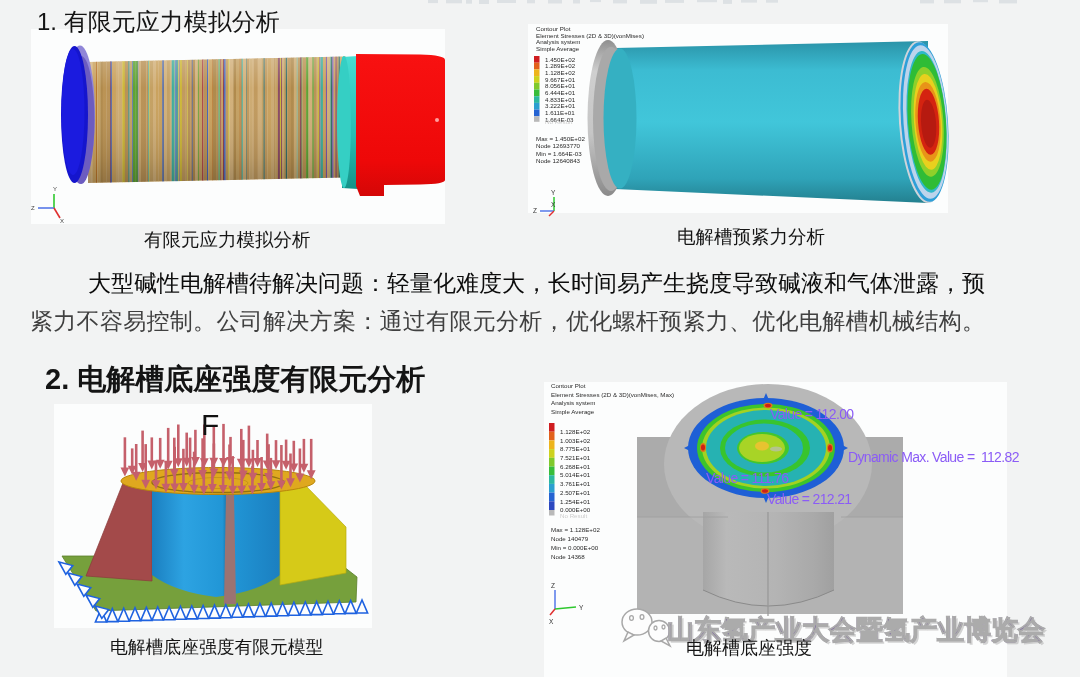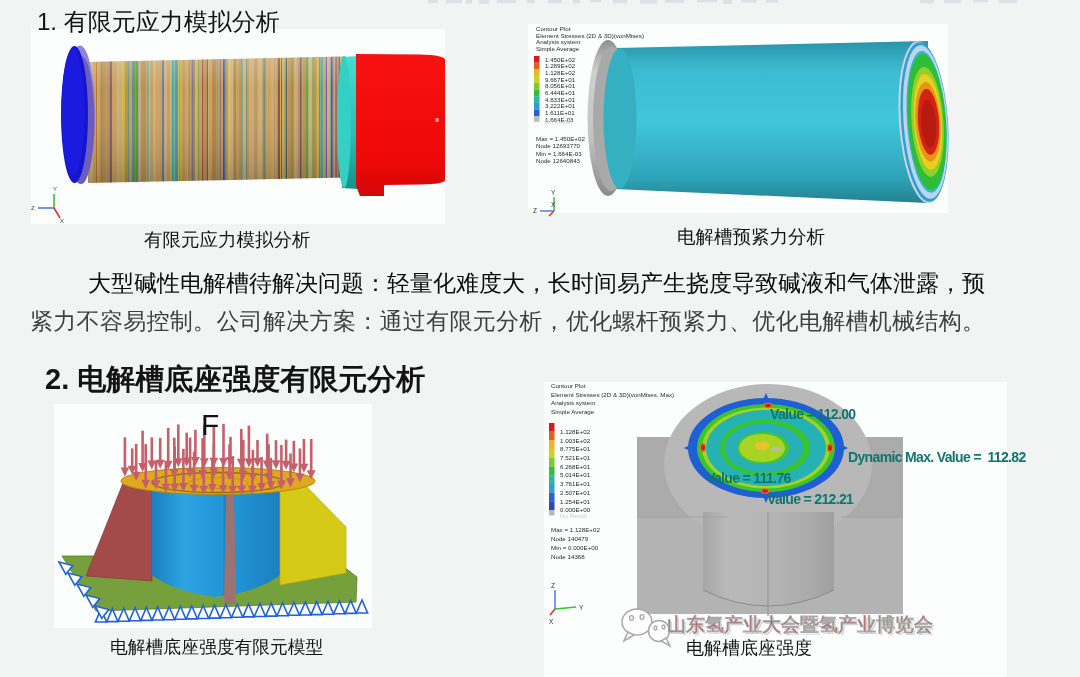--- a/index.html
+++ b/index.html
@@ -1,19 +1,19 @@
 <!DOCTYPE html>
 <html><head><meta charset="utf-8"><meta name="color-scheme" content="light">
 <style>
 html,body{margin:0;padding:0}html{background:#f2f3f3}
 body{width:1080px;height:677px;position:relative;background:#f2f3f3;font-family:"Liberation Sans",sans-serif;overflow:hidden}
 .abs{position:absolute}
 .white{background:#fcfdfd;position:absolute}
 .cap{position:absolute;color:#151515;white-space:nowrap}
-.ann{position:absolute;color:#0f766e;font-weight:bold;font-size:14px;white-space:nowrap;letter-spacing:-0.65px}
+.ann{position:absolute;color:#8b5cf6;font-weight:normal;font-size:14px;white-space:nowrap;letter-spacing:-0.65px}
 </style></head>
 <body>
 <svg width="660" height="8" viewBox="0 0 660 8" style="position:absolute;left:420px;top:0">
     <g fill="#dde1e4">
       <rect x="8" y="0" width="10" height="3.1"></rect>
       <rect x="26" y="0" width="16" height="3.3"></rect>
       <rect x="46" y="0" width="6" height="3.7"></rect>
       <rect x="59" y="0" width="10" height="4.0"></rect>
       <rect x="77" y="0" width="19" height="3.0"></rect>
       <rect x="107" y="0" width="8" height="3.3"></rect>
@@ -538,14 +538,14 @@
 <circle cx="41" cy="26" r="10.5"></circle>
 <path d="M48,33 L52,41 L43,36 Z"></path>
 </g>
 <g fill="none" stroke="#a8a8a8" stroke-width="1.3">
 <ellipse cx="13.5" cy="13" rx="1.9" ry="2.4"></ellipse>
       <ellipse cx="24" cy="12" rx="1.9" ry="2.4"></ellipse>
 <ellipse cx="37.5" cy="23" rx="1.5" ry="2"></ellipse>
       <ellipse cx="45.5" cy="22" rx="1.5" ry="2"></ellipse>
 </g>
 </svg>
-<div class="abs" style="left:667px;top:612px;font-size:19px;font-weight:normal;color:#b91c1c;-webkit-text-stroke:1px #ababab;text-shadow:2px 2px 0 rgba(170,170,170,0.5);white-space:nowrap">山东氢产业大会暨氢产业博览会</div>
+<div class="abs" style="left:667px;top:612px;font-size:27px;font-weight:bold;color:#4c1d95;-webkit-text-stroke:1px #ababab;text-shadow:2px 2px 0 rgba(170,170,170,0.5);white-space:nowrap">山东氢产业大会暨氢产业博览会</div>
 <div class="cap" style="left:686px;top:636px;font-size:18px">电解槽底座强度</div>
 <div class="cap" style="left:110px;top:635px;font-size:17.8px">电解槽底座强度有限元模型</div>
 </body></html>

